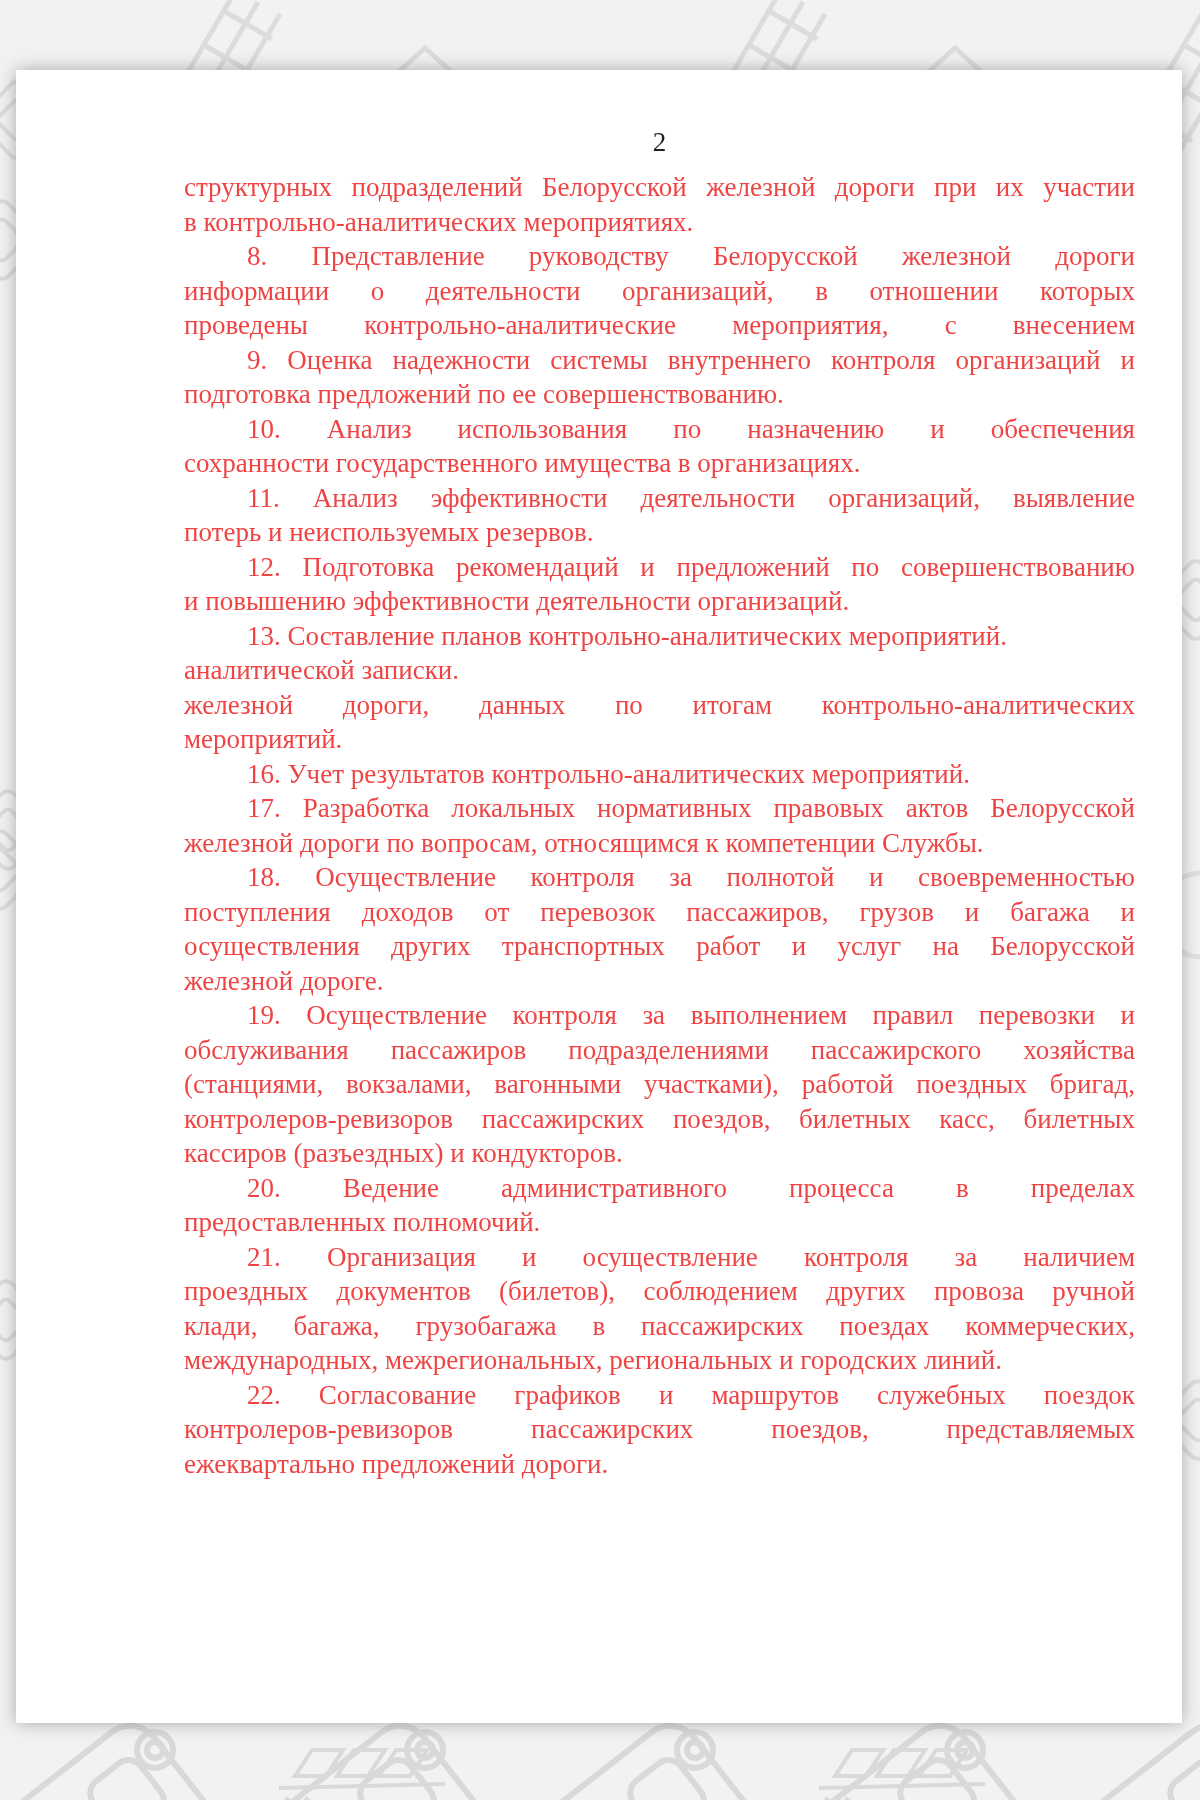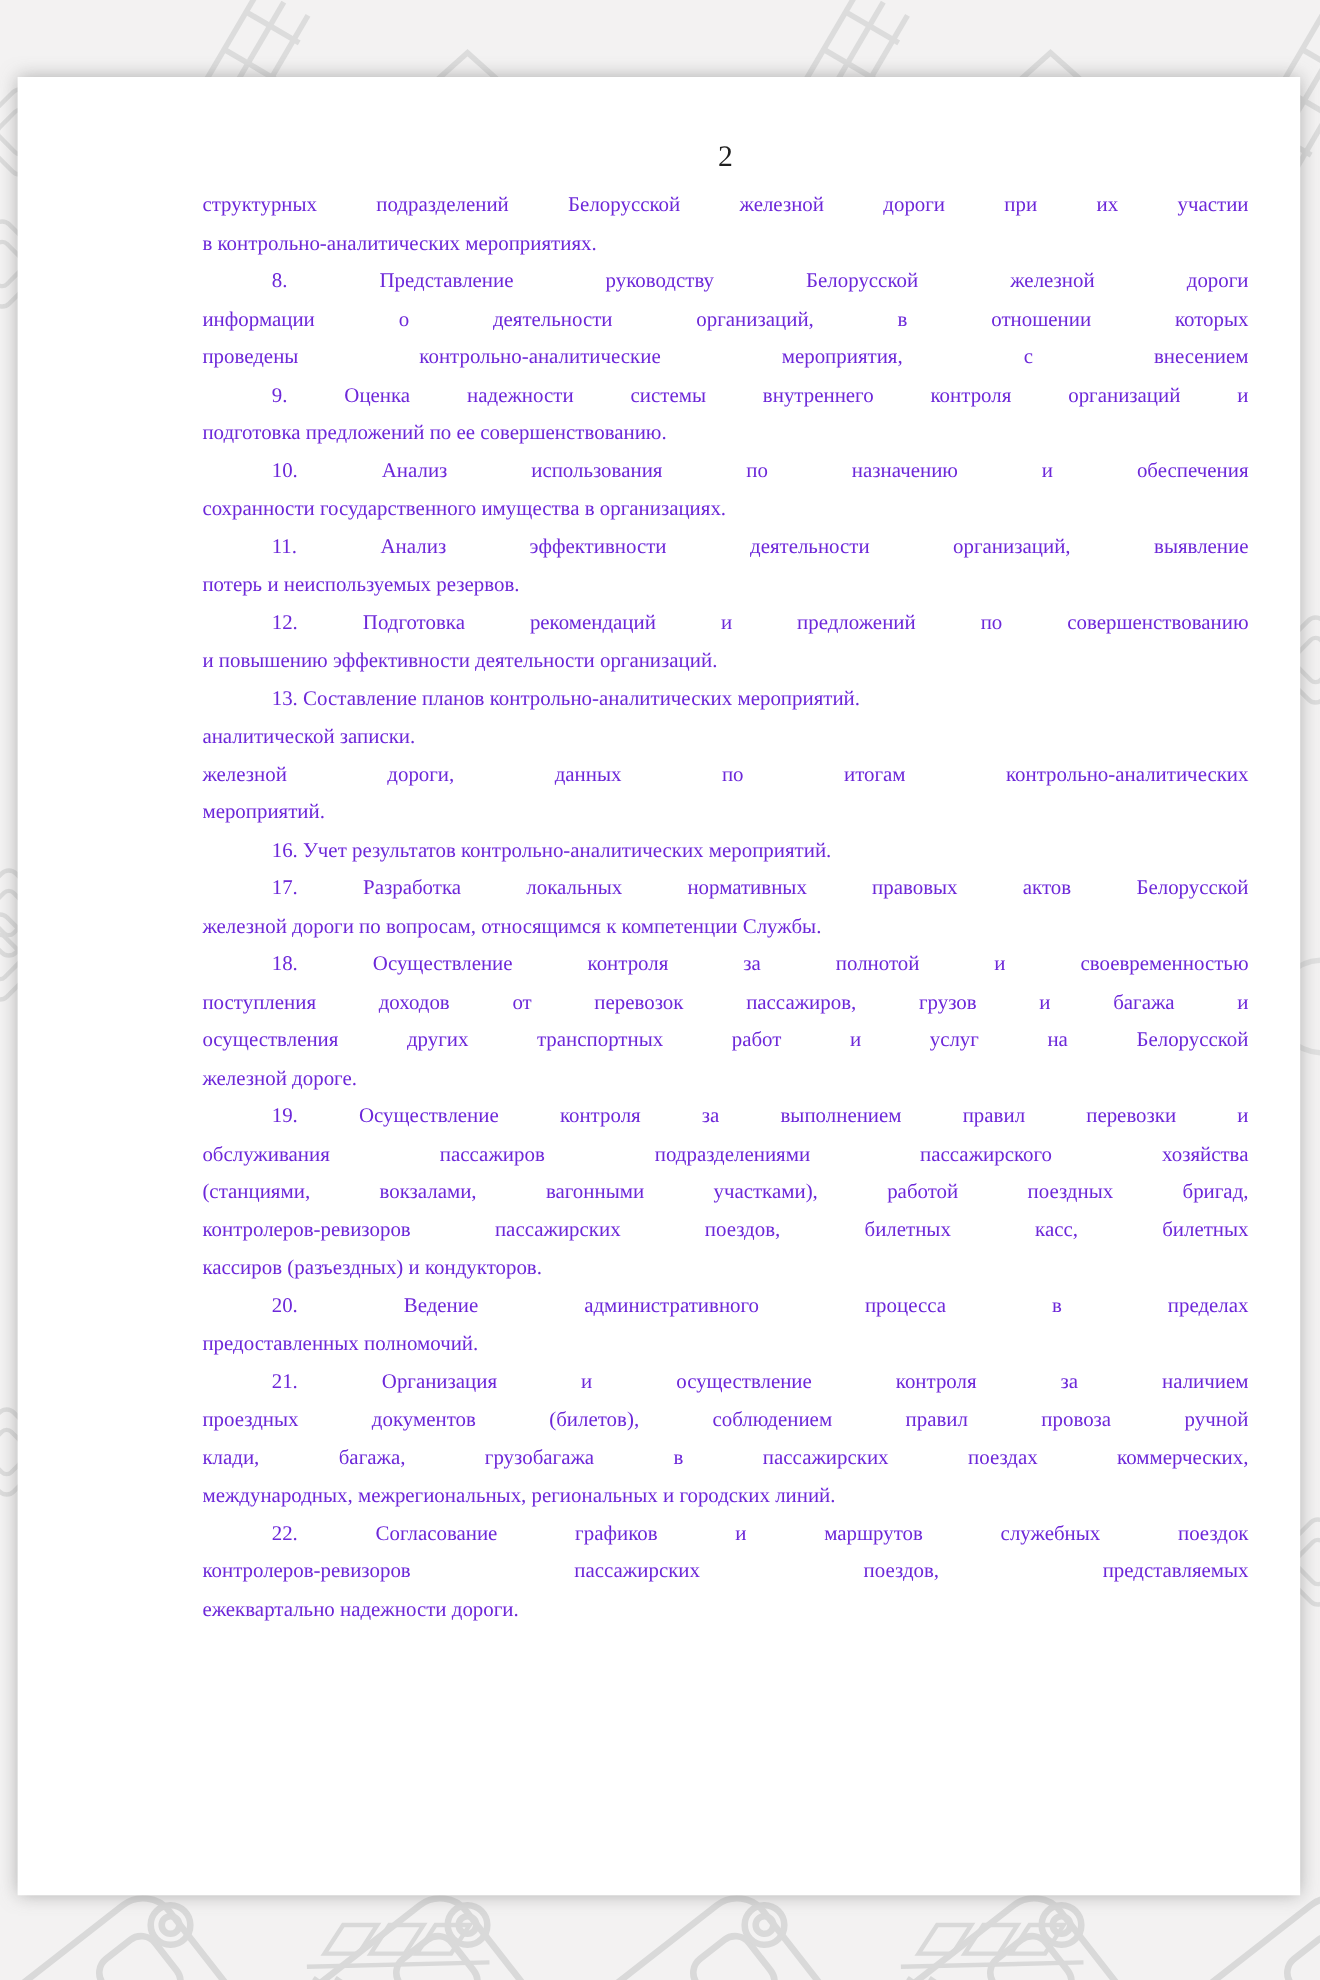--- a/index.html
+++ b/index.html
@@ -30,23 +30,23 @@
     text-align: center;
     font-size: 27px;
     line-height: 36px;
     color: #1f1f1f;
     margin: 0 0 10px 0;
   }
   .text-body {
     width: 951px;
   }
   .line {
-    font-size: 19px;
+    font-size: 27px;
     line-height: 34.5px;
-    color: #6d28d9;
+    color: #ef4444;
     text-align: justify;
     text-align-last: justify;
     white-space: normal;
   }
   .line.last { text-align-last: left; }
   .line.ind  { text-indent: 63px; }
 </style>
 </head>
 <body>
 
@@ -151,21 +151,21 @@
         <div class="line">осуществления других транспортных работ и услуг на Белорусской</div>
         <div class="line last">железной дороге.</div>
         <div class="line ind">19. Осуществление контроля за выполнением правил перевозки и</div>
         <div class="line">обслуживания пассажиров подразделениями пассажирского хозяйства</div>
         <div class="line">(станциями, вокзалами, вагонными участками), работой поездных бригад,</div>
         <div class="line">контролеров-ревизоров пассажирских поездов,  билетных касс, билетных</div>
         <div class="line last">кассиров (разъездных) и кондукторов.</div>
         <div class="line ind">20. Ведение административного процесса в пределах</div>
         <div class="line last">предоставленных полномочий.</div>
         <div class="line ind">21.  Организация и осуществление контроля за наличием</div>
-        <div class="line">проездных документов (билетов), соблюдением правил провоза ручной</div>
+        <div class="line">проездных документов (билетов), соблюдением других провоза ручной</div>
         <div class="line">клади, багажа, грузобагажа в пассажирских поездах коммерческих,</div>
         <div class="line last">международных, межрегиональных, региональных и городских линий.</div>
         <div class="line ind">22. Согласование графиков и маршрутов служебных поездок</div>
         <div class="line">контролеров-ревизоров пассажирских поездов, представляемых</div>
-        <div class="line last">ежеквартально надежности дороги.</div>
+        <div class="line last">ежеквартально предложений дороги.</div>
       </div>
   </div>
 </div>
 
 </body></html>

